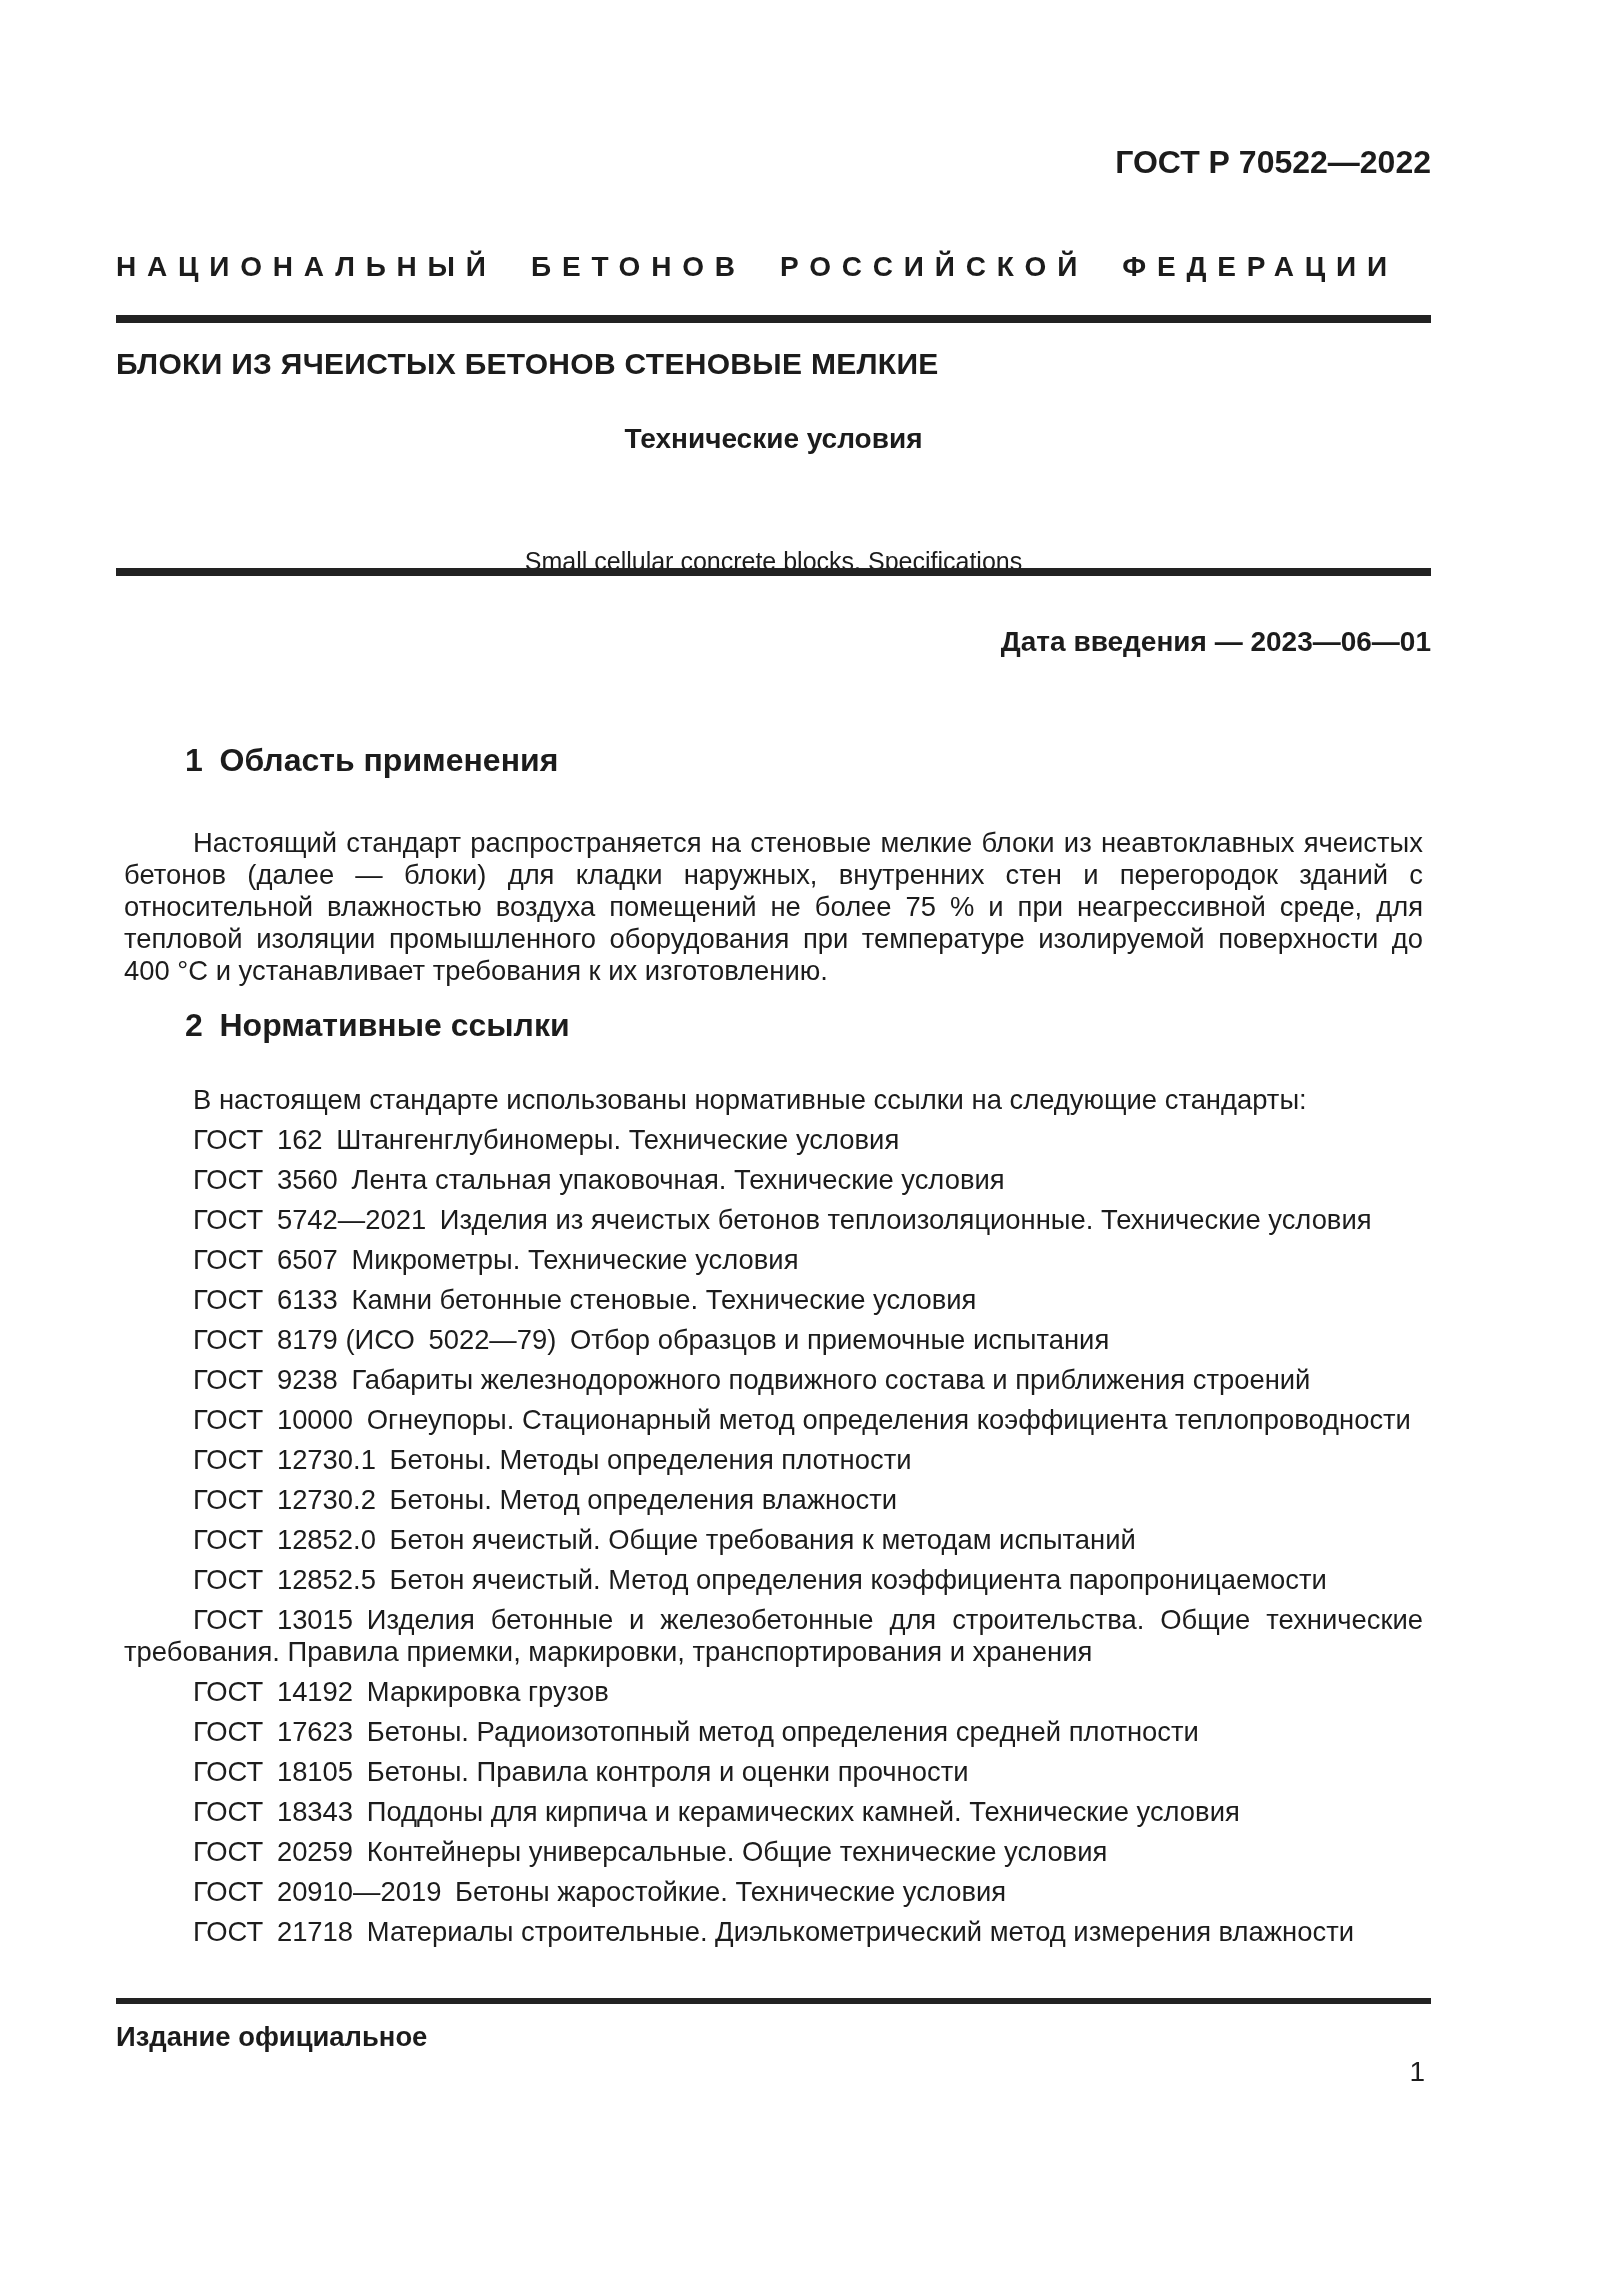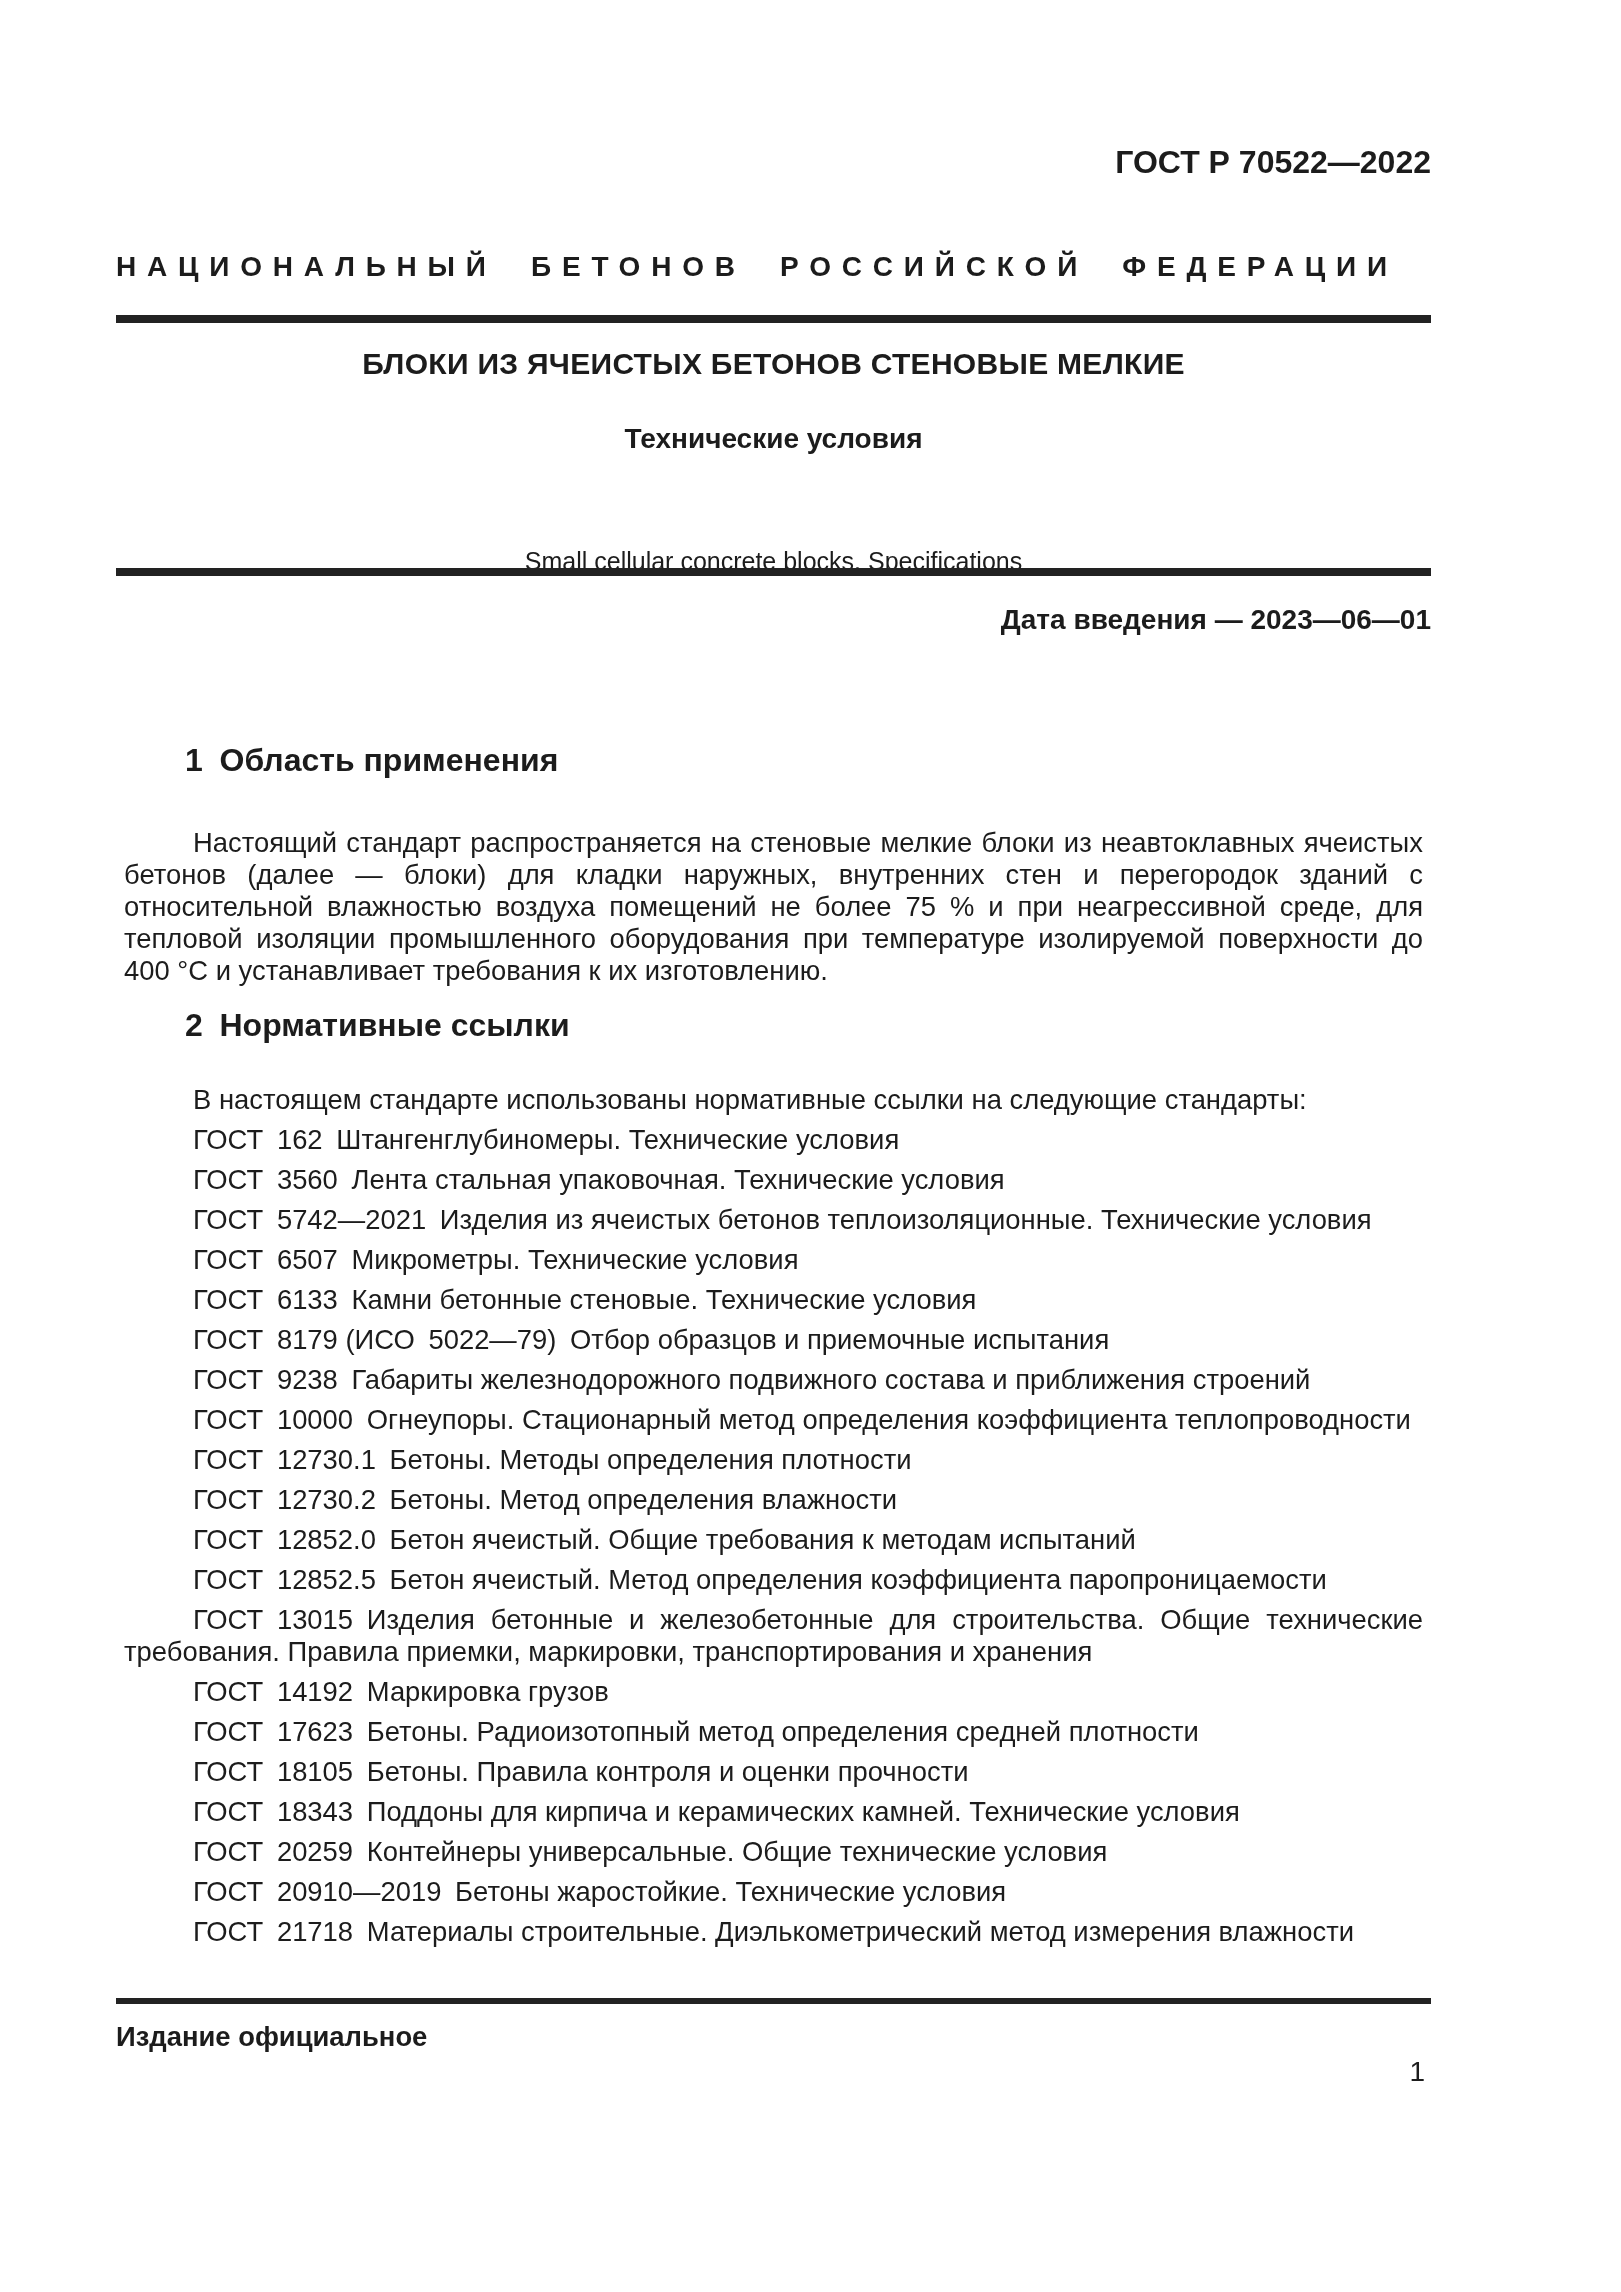--- a/index.html
+++ b/index.html
@@ -27,35 +27,35 @@
     letter-spacing:10.8px;word-spacing:15.7px;
     white-space:nowrap;
   }
   .rule{background:#222222;}
   .rule-1{top:315px;height:7.8px;}
   .rule-2{top:568px;height:7.8px;}
   .rule-footer{top:1998px;height:5.9px;}
   .doc-title{
     top:347px;
     font-size:30px;font-weight:700;
-    text-align:center;letter-spacing:0.3px;
+    letter-spacing:0.3px;
   }
   .doc-subtitle{
     top:423px;
     font-size:28px;font-weight:700;
     text-align:center;
   }
   .doc-subtitle-en{
     top:499px;
     font-size:25px;
     text-align:center;
     margin-top:48px;
   }
   .effective-date{
-    top:604px;
+    top:626px;
     font-size:28px;font-weight:700;
     text-align:right;
   }
   .section-heading{
     font-size:32px;font-weight:700;
     padding-left:69px;
     line-height:1.1;
   }
   .section-heading .h-num{margin-right:16.7px;}
   .heading-1{top:743px;}

